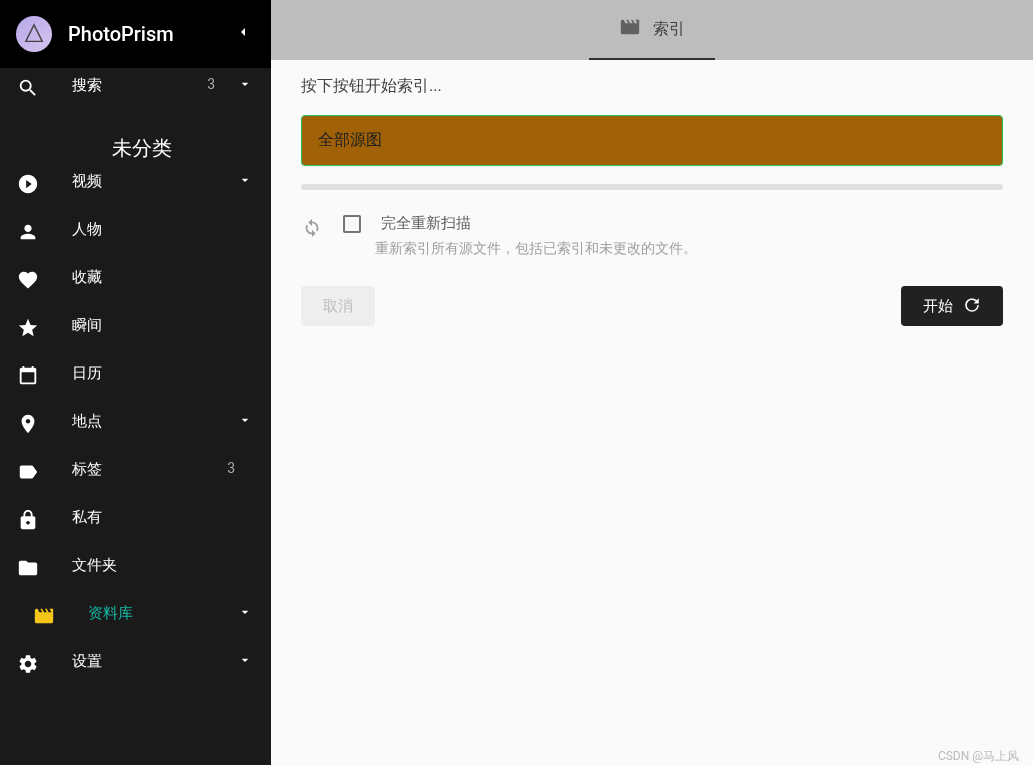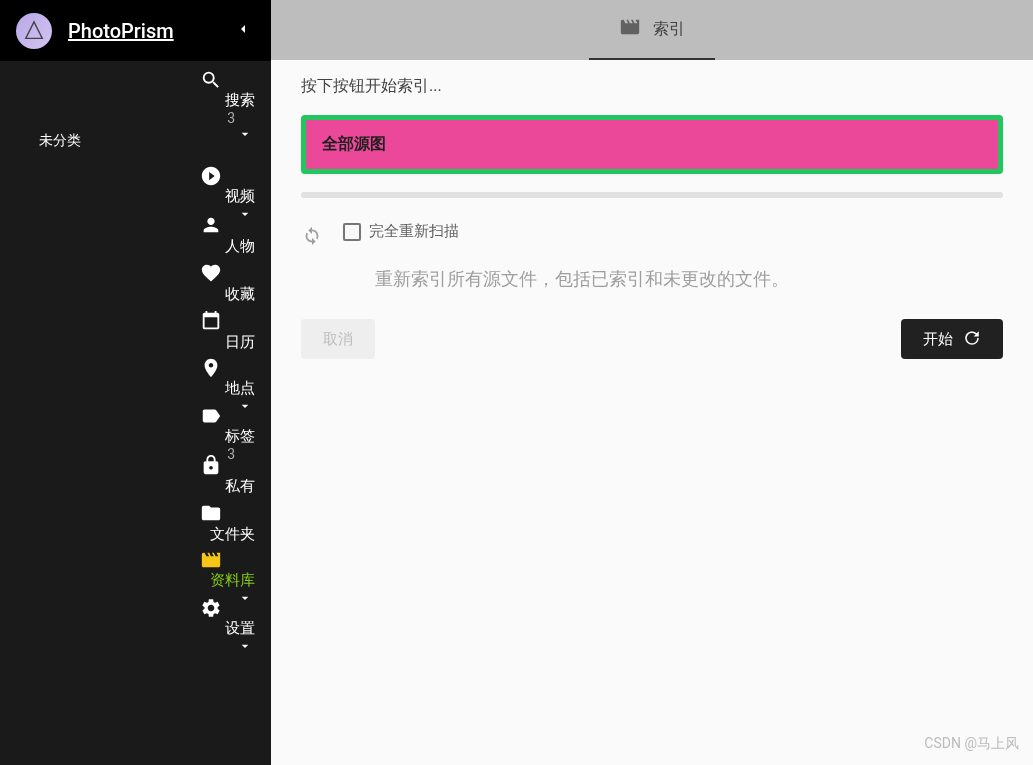--- a/index.html
+++ b/index.html
@@ -1,56 +1,56 @@
 <!DOCTYPE html>
 <html><head>
 <meta charset="utf-8">
 <style>
 * { box-sizing: border-box; margin: 0; padding: 0; }
 body { font-family: -apple-system, BlinkMacSystemFont, "Segoe UI", Roboto, sans-serif; background: #fff; color: #333; width: 1033px; height: 765px; overflow: hidden; display: flex; }
 .sidebar { width: 271px; background: #1a1a1a; color: #fff; display: flex; flex-direction: column; flex-shrink: 0; }
-.sidebar-header { height: 61px; display: flex; align-items: center; padding: 0 16px; background: #000; text-decoration: underline; }
+.sidebar-header { height: 68px; display: flex; align-items: center; padding: 0 16px; background: #000; }
 .logo { width: 36px; height: 36px; border-radius: 50%; background: linear-gradient(135deg, #b8a7e8, #d4c5f0); display: flex; align-items: center; justify-content: center; margin-right: 16px; position: relative; overflow: hidden; }
 .logo svg { width: 22px; height: 22px; }
 .app-title { font-size: 20px; font-weight: 500; flex: 1; }
 .collapse-btn { cursor: pointer; padding: 4px; }
 .nav-list { flex: 1; overflow-y: auto; padding: 8px 0; }
-.nav-item { display: flex; align-items: flex-end; height: 48px; padding: 0 16px; cursor: pointer; color: #fff; flex-direction: column; }
-.nav-item.active { color: #84cc16; padding-left: 32px; }
+.nav-item { display: flex; align-items: flex-start; height: 48px; padding: 0 16px; cursor: pointer; color: #fff; }
+.nav-item.active { color: #14b8a6; padding-left: 32px; }
 .nav-item.highlight .nav-icon svg { fill: #f5c518; }
 .nav-icon { width: 24px; height: 24px; display: flex; align-items: center; justify-content: center; margin-right: 32px; }
 .nav-icon svg { width: 22px; height: 22px; fill: #fff; }
 .nav-item.active .nav-icon svg { fill: #f5c518; }
 .nav-label { flex: 1; font-size: 15px; }
 .nav-count { font-size: 14px; color: #aaa; margin-right: 20px; }
 .nav-chevron { width: 20px; display: flex; align-items: center; justify-content: center; }
 .nav-chevron svg { width: 16px; height: 16px; fill: #fff; }
-.nav-subitem { display: flex; align-items: center; height: 48px; padding-left: 39px; cursor: pointer; font-size: 14px; text-align: right; }
+.nav-subitem { display: flex; align-items: center; height: 48px; padding-left: 112px; cursor: pointer; font-size: 20px; text-align: right; }
 .main { flex: 1; display: flex; flex-direction: column; background: #fafafa; }
 .topbar { height: 60px; background: #bdbdbd; display: flex; align-items: center; justify-content: center; }
 .tab { display: flex; align-items: center; gap: 12px; padding: 0 30px; height: 100%; border-bottom: 2px solid #333; color: #424242; }
 .tab svg { width: 22px; height: 22px; fill: #616161; }
 .content { padding: 16px 30px; }
 .hint { font-size: 16px; color: #424242; margin-bottom: 18px; }
-.select-box { background: #ec4899; border: 5px solid #22c55e; border-radius: 4px; padding: 14px 16px; font-size: 16px; color: #212121; margin-bottom: 18px; box-shadow: 0 1px 3px rgba(0,0,0,0.05); font-weight: bold; }
+.select-box { background: #a16207; border: 1px solid #22c55e; border-radius: 4px; padding: 14px 16px; font-size: 16px; color: #212121; margin-bottom: 18px; box-shadow: 0 1px 3px rgba(0,0,0,0.05); }
 .progress-bar { height: 6px; background: #e0e0e0; border-radius: 3px; margin-bottom: 24px; }
 .options-row { display: flex; align-items: flex-start; gap: 20px; margin-bottom: 28px; }
 .refresh-ico { width: 22px; height: 22px; margin-top: 2px; }
 .refresh-ico svg { width: 22px; height: 22px; fill: #9e9e9e; }
 .checkbox-group { flex: 1; }
-.checkbox-line { display: flex; align-items: center; gap: 8px; margin-bottom: 26px; }
+.checkbox-line { display: flex; align-items: center; gap: 20px; margin-bottom: 7px; }
 .checkbox { width: 18px; height: 18px; border: 2px solid #757575; border-radius: 2px; cursor: pointer; }
 .checkbox-label { font-size: 15px; color: #616161; }
-.checkbox-desc { font-size: 18px; color: #9e9e9e; margin-left: 32px; }
+.checkbox-desc { font-size: 14px; color: #9e9e9e; margin-left: 32px; }
 .buttons-row { display: flex; gap: 14px; justify-content: space-between; }
 .btn { height: 40px; padding: 0 22px; border-radius: 4px; border: none; font-size: 15px; display: flex; align-items: center; gap: 10px; cursor: pointer; }
 .btn-cancel { background: #eeeeee; color: #bdbdbd; cursor: not-allowed; }
 .btn-start { background: #212121; color: #fff; }
 .btn-start svg { width: 18px; height: 18px; fill: #fff; }
-.watermark { position: fixed; bottom: 12px; right: 14px; color: #bbb; font-size: 14px; }
+.watermark { position: fixed; bottom: 0; right: 14px; color: #bbb; font-size: 12px; }
 </style>
 </head>
 <body>
 
 <div class="sidebar">
   <div class="sidebar-header">
     <div class="logo">
       <svg viewBox="0 0 24 24">
           <path d="M12 2 L21 20 L3 20 Z" fill="none" stroke="#444" stroke-width="1.5"></path>
         </svg>
@@ -106,20 +106,28 @@
 
     <div class="nav-item">
       <span class="nav-icon">
           <svg viewBox="0 0 24 24">
             <path d="M12 21.35l-1.45-1.32C5.4 15.36 2 12.28 2 8.5 2 5.42 4.42 3 7.5 3c1.74 0 3.41.81 4.5 2.09C13.09 3.81 14.76 3 16.5 3 19.58 3 22 5.42 22 8.5c0 3.78-3.4 6.86-8.55 11.54L12 21.35z"></path>
           </svg>
         </span>
       <span class="nav-label">收藏</span>
     </div>
 
+    <div class="nav-item">
+      <span class="nav-icon">
+          <svg viewBox="0 0 24 24">
+            <path d="M12 17.27L18.18 21l-1.64-7.03L22 9.24l-7.19-.61L12 2 9.19 8.63 2 9.24l5.46 4.73L5.82 21z"></path>
+          </svg>
+        </span>
+      <span class="nav-label">瞬间</span>
+    </div>
 
     <div class="nav-item">
       <span class="nav-icon">
           <svg viewBox="0 0 24 24">
             <path d="M19 3h-1V1h-2v2H8V1H6v2H5c-1.1 0-2 .9-2 2v14c0 1.1.9 2 2 2h14c1.1 0 2-.9 2-2V5c0-1.1-.9-2-2-2zm0 16H5V8h14v11z"></path>
           </svg>
         </span>
       <span class="nav-label">日历</span>
     </div>
 

